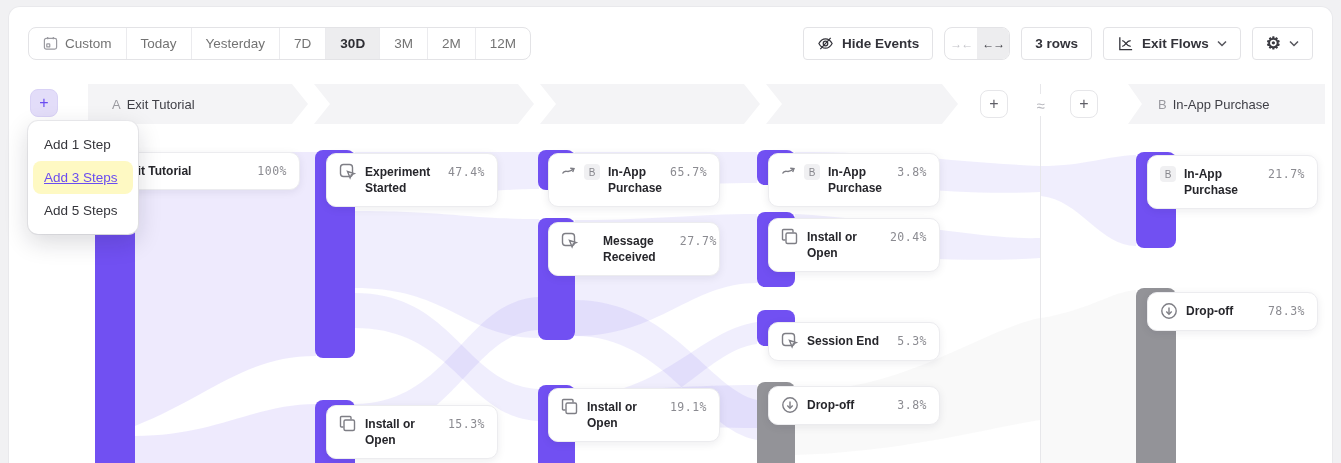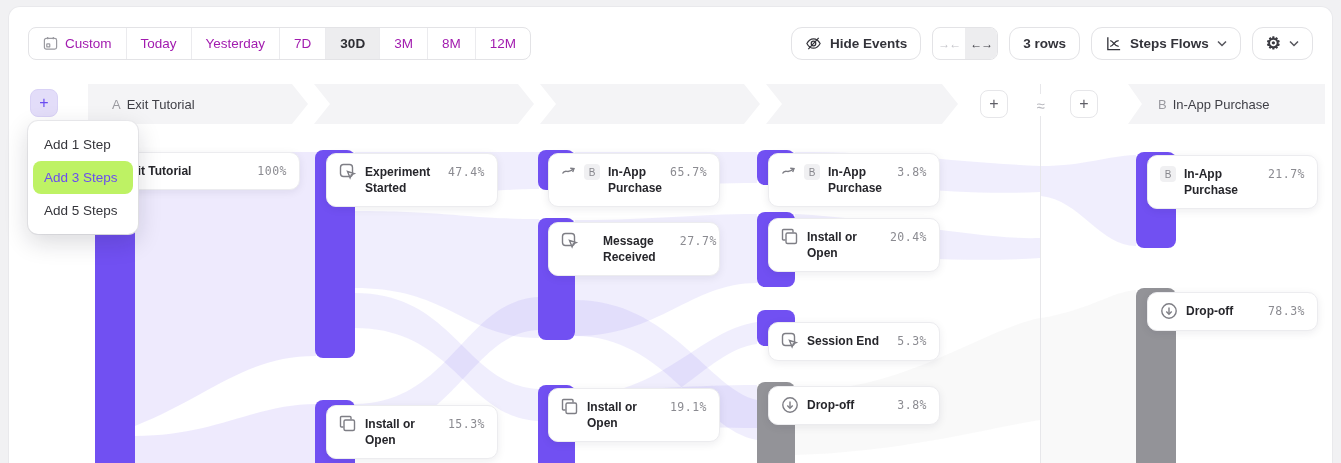--- a/index.html
+++ b/index.html
@@ -9,26 +9,26 @@
   .panel { position:absolute; left:8px; top:6px; width:1325px; height:457px;
            background:#fff; border:1px solid #e9e9ec; border-bottom:none;
            border-radius:12px 12px 0 0; }
 
   
   .toolbar { position:absolute; left:28px; right:28px; top:27px; height:33px;
              display:flex; justify-content:space-between; align-items:center; }
   .seg-group { display:flex; align-items:stretch; height:33px; background:#fff;
                border:1px solid #e3e3e6; border-radius:8px; overflow:hidden; }
   .seg { display:flex; align-items:center; gap:7px; padding:0 14px; font-size:13.5px;
-         color:#a21caf; border-right:1px solid #ebebee; cursor:pointer; white-space:nowrap; }
+         color:#737373; border-right:1px solid #ebebee; cursor:pointer; white-space:nowrap; }
   .seg:last-child { border-right:none; }
   .seg.active { background:#ededef; color:#2e2e34; font-weight:700;text-align:center; }
   .tb-right { display:flex; gap:11px; align-items:center; }
   .tb-btn { display:flex; align-items:center; gap:8px; height:33px; padding:9px 13px;
-            background:#fff; border:1px solid #e3e3e6; border-radius:11px;
+            background:#fff; border:1px solid #e3e3e6; border-radius:4px;
             font-size:13.5px; color:#33333a; font-weight:600; cursor:pointer; white-space:nowrap; }
   .arrow-seg { display:flex; height:33px; border:1px solid #e3e3e6; border-radius:8px; overflow:hidden; }
   .arrow-cell { width:32px; display:flex; align-items:center; justify-content:center;
                 font-size:12px; letter-spacing:-1px; color:#c3c3c8; cursor:pointer; }
   .arrow-cell.active { background:#ededef; color:#3a3a41; }
   .icon { display:inline-flex; align-items:center; justify-content:center; }
   .gear-glyph { font-size:17px; color:#3a3a41; line-height:1; }
 
   
   .band-seg { position:absolute; top:84px; height:40px; background:#f4f4f6; }
@@ -61,21 +61,21 @@
   .b-badge { flex:0 0 auto; width:16px; height:16px; background:#f0f0f2; border-radius:4px;
              display:flex; align-items:center; justify-content:center;
              font-size:10px; color:#87878d; }
 
   
   .menu { position:absolute; left:28px; top:121px; width:110px; background:#fff;
           border-radius:10px; box-shadow:0 8px 24px rgba(20,20,40,.16), 0 0 0 1px #efeff1;
           padding:7px 5px; z-index:40; }
   .menu-item { height:33px; display:flex; align-items:center; padding:0 11px;
                font-size:13.5px; color:#35353b; border-radius:8px; cursor:pointer; white-space:nowrap; }
-  .menu-item.active { background:#bef264; color:#6a4cf1; }
+  .menu-item.active { background:#fef9c3; color:#6a4cf1;text-decoration:underline; }
 
   svg { display:block; }
 </style>
 </head>
 <body>
 
 <div class="canvas">
   <div class="panel"></div>
 
   <svg class="links" width="1341" height="463" viewBox="0 0 1341 463">
@@ -121,21 +121,21 @@
       <div class="seg">
           <span>7D</span>
         </div>
       <div class="seg active">
           <span>30D</span>
         </div>
       <div class="seg">
           <span>3M</span>
         </div>
       <div class="seg">
-          <span>8M</span>
+          <span>2M</span>
         </div>
       <div class="seg">
           <span>12M</span>
         </div>
     </div>
 
     <div class="tb-right">
       <div class="tb-btn">
         <span class="icon">
           <svg width="17" height="17" viewBox="0 0 18 18" fill="none" stroke="#33333a" stroke-width="1.3">
@@ -161,21 +161,21 @@
       </div>
 
       <div class="tb-btn">
         <span class="icon">
           <svg width="17" height="17" viewBox="0 0 18 18" fill="none" stroke="#33333a" stroke-width="1.4">
             <path d="M3,2.5 L3,15.5 L16,15.5"></path>
             <path d="M5.5,6 C9,6 9.5,12 14.5,12"></path>
             <path d="M5.5,12 C9,12 9.5,6 14.5,6"></path>
           </svg>
         </span>
-        <span>Steps Flows</span>
+        <span>Exit Flows</span>
         <span class="icon">
           <svg width="10" height="7" viewBox="0 0 10 7" fill="none" stroke="#55555c" stroke-width="1.5">
               <polyline points="1,1.5 5,5.5 9,1.5"></polyline>
             </svg>
         </span>
       </div>
 
       <div class="tb-btn">
         <span class="gear-glyph">⚙</span>
         <span class="icon">

